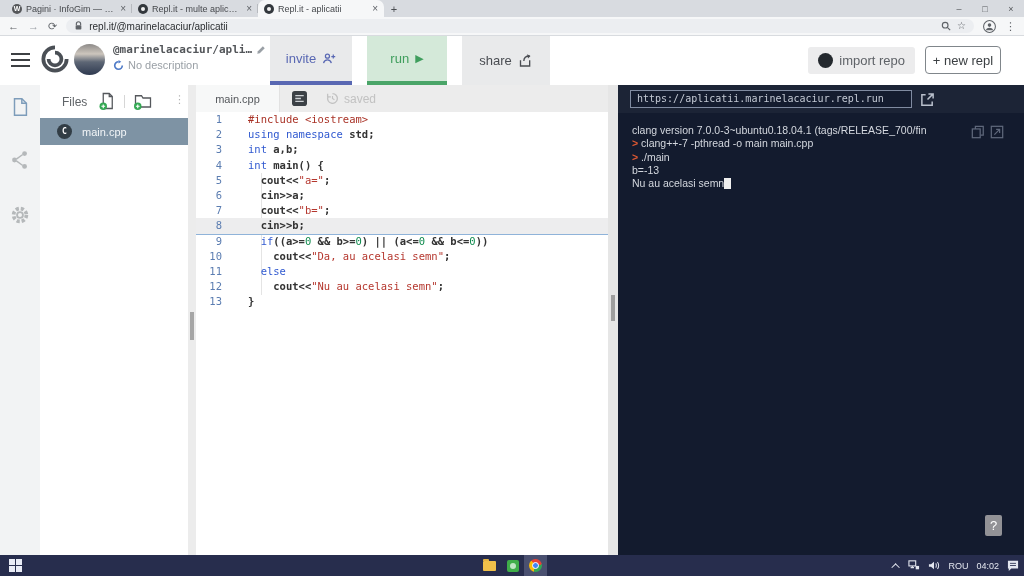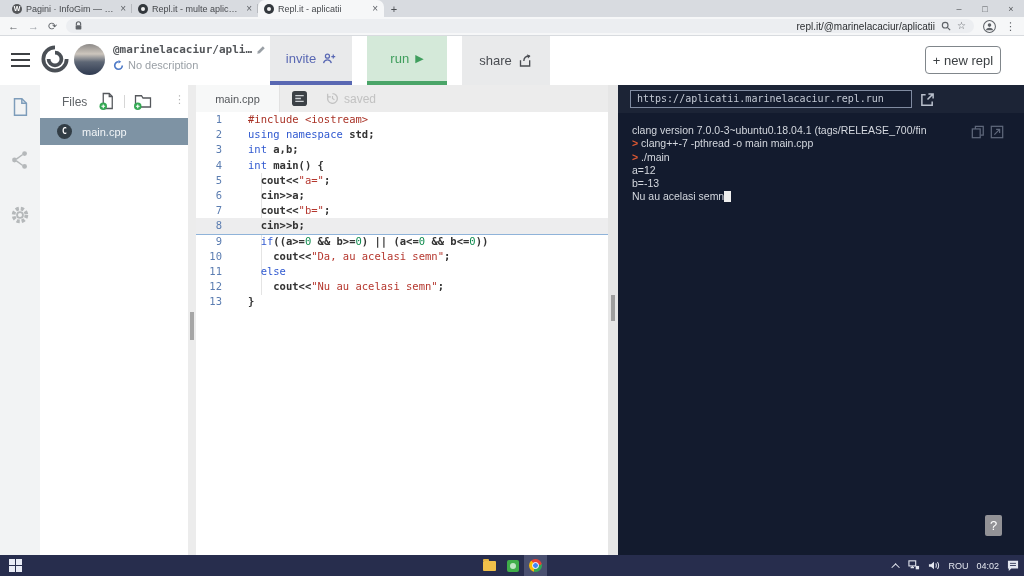--- a/index.html
+++ b/index.html
@@ -20,21 +20,21 @@
   .fav.repl::after { content:""; position:absolute; inset:3px; border-radius:50%; background:#f2f2f2; }
   .tab-title { flex:1; white-space:nowrap; overflow:hidden; text-overflow:ellipsis; }
   .tab-close { font-size:10px; color:#5f6368; flex:none; }
   .newtab { width:20px; display:flex; align-items:center; justify-content:center; color:#4a4d51; font-size:11px; }
   .wincontrols { position:absolute; right:0; top:0; height:17px; display:flex; }
   .wincontrols span { width:26px; display:flex; align-items:center; justify-content:center; font-size:9px; color:#55585c; }
 
   #toolbar { position:absolute; top:17px; left:0; width:1024px; height:19px; background:#f6f7f8; border-bottom:1px solid #d8dbdf; display:flex; align-items:center; padding:0 8px; gap:9px; color:#5f6368; }
   .navic { font-size:11px; line-height:1; }
   .navic.fwd { color:#9aa0a6; }
-  .urlpill { flex:1; height:14px; background:#eceef1; border-radius:7px; display:flex; align-items:center; padding:0 8px; gap:6px;text-align:right; }
+  .urlpill { flex:1; height:14px; background:#eceef1; border-radius:7px; display:flex; align-items:center; padding:0 8px; gap:6px; }
   .url-text { font-size:10px; color:#2b2e31; flex:1; white-space:nowrap; overflow:hidden; }
   .pill-ic { flex:none; color:#5f6368; font-size:10px; line-height:1; }
 
   
   #replheader { position:absolute; top:36px; left:0; width:1024px; height:49px; background:#fff; }
   .hamburger { position:absolute; left:11px; top:17px; width:19px; }
   .hamburger i { display:block; height:2px; background:#3d4043; margin-bottom:4px; }
   .logo { position:absolute; left:41px; top:9px; }
   .avatar { position:absolute; left:74px; top:8px; width:31px; height:31px; border-radius:50%;
             background:linear-gradient(180deg,#8d8a88 0%,#cdc6bd 32%,#5d6675 58%,#2f3a50 100%); }
@@ -219,20 +219,24 @@
     <div class="hbtn btn-share">
       <span>share</span>
       <span>
         <svg width="15" height="14" viewBox="0 0 18 16">
             <path d="M3 7v7h11V7" fill="none" stroke="#4a4d52" stroke-width="1.6"></path>
             <path d="M7 8c0-4 3-6 7-6" fill="none" stroke="#4a4d52" stroke-width="1.6"></path>
             <path d="M11 0l4 2-3 3z" fill="#4a4d52"></path>
           </svg>
       </span>
     </div>
+    <div class="btn-import">
+      <span class="gh-circle"></span>
+      <span>import repo</span>
+    </div>
     <div class="btn-newrepl">
       <span>+ new repl</span>
     </div>
   </div>
 
   <div id="main">
 
     <div id="rail">
       <span class="rail-ic" style="top:11px;">
         <svg width="22" height="22" viewBox="0 0 24 24">
@@ -336,21 +340,20 @@
           <svg width="15" height="15" viewBox="0 0 16 16">
               <path d="M6 3H2v11h11v-4" fill="none" stroke="#b9c0cc" stroke-width="1.6"></path>
               <path d="M9 2h5v5M14 2L8 8" fill="none" stroke="#b9c0cc" stroke-width="1.6"></path>
             </svg>
         </span>
       </div>
       <div class="con-body">
           <div class="console-line"><span>clang version 7.0.0-3~ubuntu0.18.04.1 (tags/RELEASE_700/fin</span></div>
           <div class="console-line"><span class="prompt">&gt; </span><span>clang++-7 -pthread -o main main.cpp</span></div>
           <div class="console-line"><span class="prompt">&gt; </span><span>./main</span></div>
-          <div class="console-line"><span>a=12</span></div>
           <div class="console-line"><span>b=-13</span></div>
           <div class="console-line"><span>Nu au acelasi semn</span><span class="cursor"></span></div>
         </div>
       <div class="faint-icons">
         <span>
           <svg width="14" height="14" viewBox="0 0 16 16">
               <rect x="1.5" y="4.5" width="9" height="10" fill="none" stroke="#aab4c8" stroke-width="1.4"></rect>
               <path d="M5 4.5V1.5h9v10h-3" fill="none" stroke="#aab4c8" stroke-width="1.4"></path>
             </svg>
         </span>

